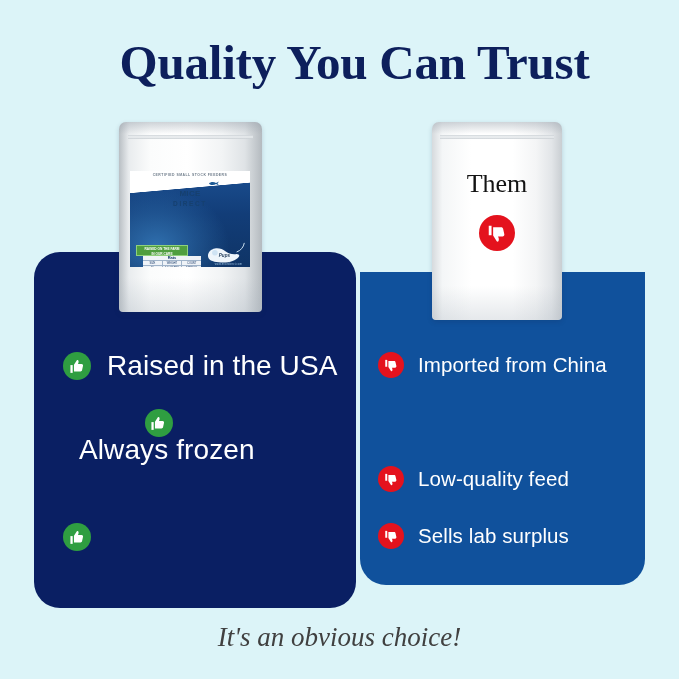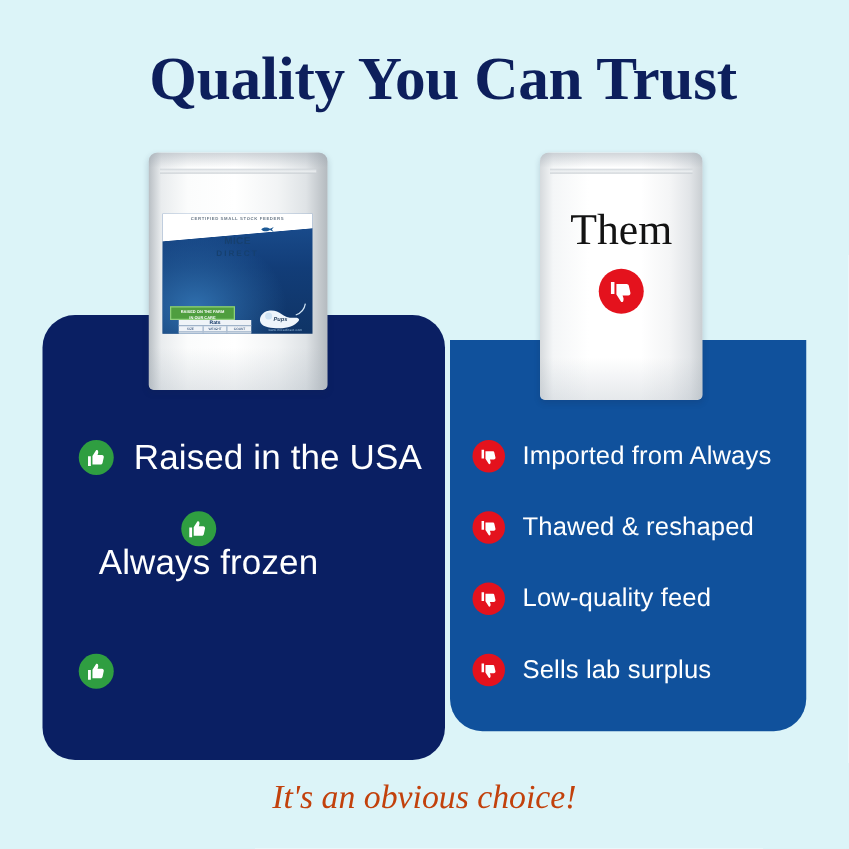--- a/index.html
+++ b/index.html
@@ -318,21 +318,21 @@
         #e2e5e8 92%,
         #c9ced2 100%);
   }
   .them-word {
     position: absolute;
     left: 0;
     top: 46px;
     width: 100%;
     text-align: center;
     font-family: "Liberation Serif", "DejaVu Serif", serif;
-    font-size: 35px;
+    font-size: 26px;
     line-height: 32px;
     color: #131313;
     font-weight: 400;
   }
   .them-badge {
     position: absolute;
     left: 50%;
     top: 93px;
     transform: translateX(-50%);
     width: 36px;
@@ -348,21 +348,21 @@
   .tagline {
     position: absolute;
     left: 0;
     top: 621px;
     width: 679px;
     text-align: center;
     font-family: "Liberation Serif", "DejaVu Serif", serif;
     font-style: italic;
     font-size: 27px;
     line-height: 32px;
-    color: #c2410c;
+    color: #404040;
     white-space: nowrap;
   }
 </style>
 </head>
 <body>
 
 <div id="stage">
 
   <div class="headline">Quality You Can Trust</div>
 
@@ -405,32 +405,23 @@
   <div class="panel panel-right">
     <div class="list list-right">
 
       <div class="list-item" style="top:80px;">
         <span class="badge badge-down">
           <svg width="15" height="15" viewBox="0 0 24 24" aria-hidden="true">
             <path fill="#ffffff" d="M2 3h3.2v11H2z"></path>
             <path fill="#ffffff" d="M7 14.4l4.1 6.4c.5.8 1.8.6 2.1-.3l.2-.7c.3-1 .2-2.1-.2-3l-.6-1.4h5.2c1.3 0 2.3-1.2 2-2.5l-1.4-6.3c-.2-1-1.1-1.7-2.1-1.7H7z"></path>
           </svg>
         </span>
-        <span class="item-label">Imported from Always</span>
-      </div>
-
-      <div class="list-item" style="top:137px;">
-        <span class="badge badge-down">
-          <svg width="15" height="15" viewBox="0 0 24 24" aria-hidden="true">
-            <path fill="#ffffff" d="M2 3h3.2v11H2z"></path>
-            <path fill="#ffffff" d="M7 14.4l4.1 6.4c.5.8 1.8.6 2.1-.3l.2-.7c.3-1 .2-2.1-.2-3l-.6-1.4h5.2c1.3 0 2.3-1.2 2-2.5l-1.4-6.3c-.2-1-1.1-1.7-2.1-1.7H7z"></path>
-          </svg>
-        </span>
-        <span class="item-label">Thawed &amp; reshaped</span>
-      </div>
+        <span class="item-label">Imported from China</span>
+      </div>
+
 
       <div class="list-item" style="top:251px;">
         <span class="badge badge-down">
           <svg width="15" height="15" viewBox="0 0 24 24" aria-hidden="true">
             <path fill="#ffffff" d="M2 3h3.2v11H2z"></path>
             <path fill="#ffffff" d="M7 14.4l4.1 6.4c.5.8 1.8.6 2.1-.3l.2-.7c.3-1 .2-2.1-.2-3l-.6-1.4h5.2c1.3 0 2.3-1.2 2-2.5l-1.4-6.3c-.2-1-1.1-1.7-2.1-1.7H7z"></path>
           </svg>
         </span>
         <span class="item-label">Sells lab surplus</span>
       </div>

